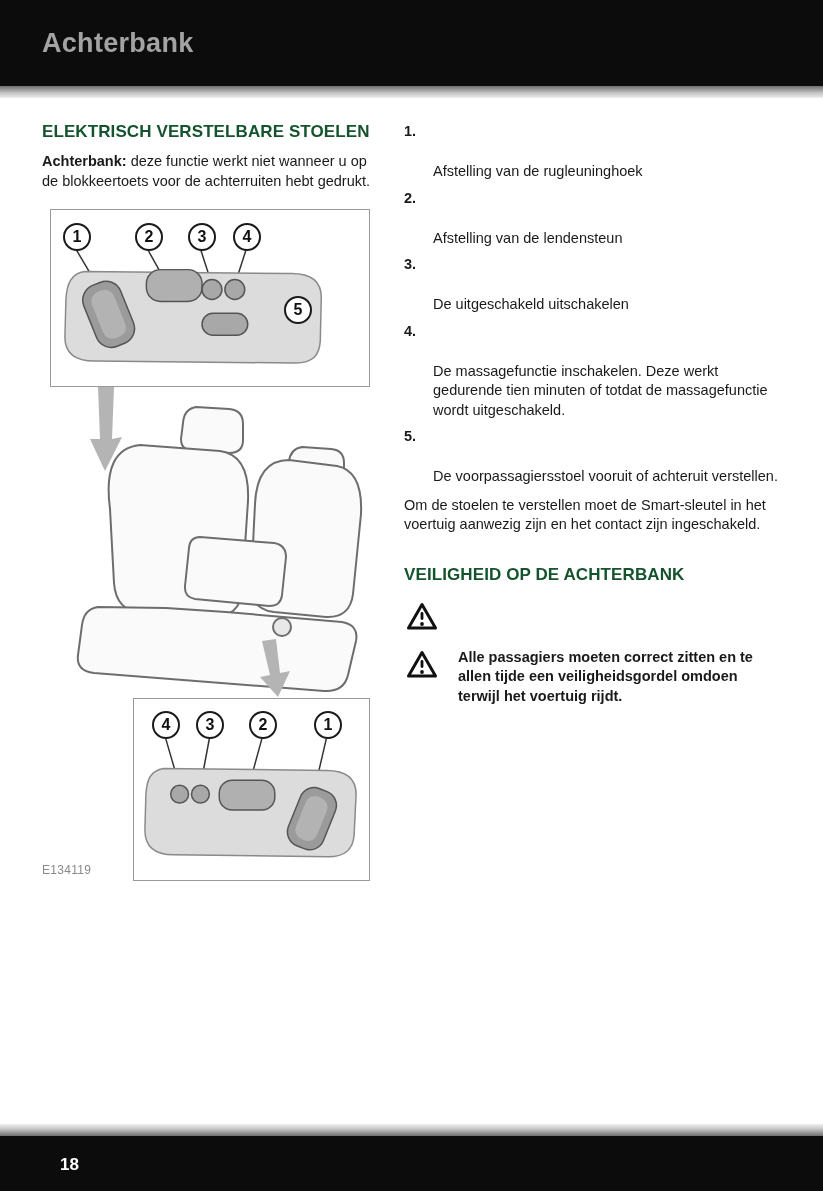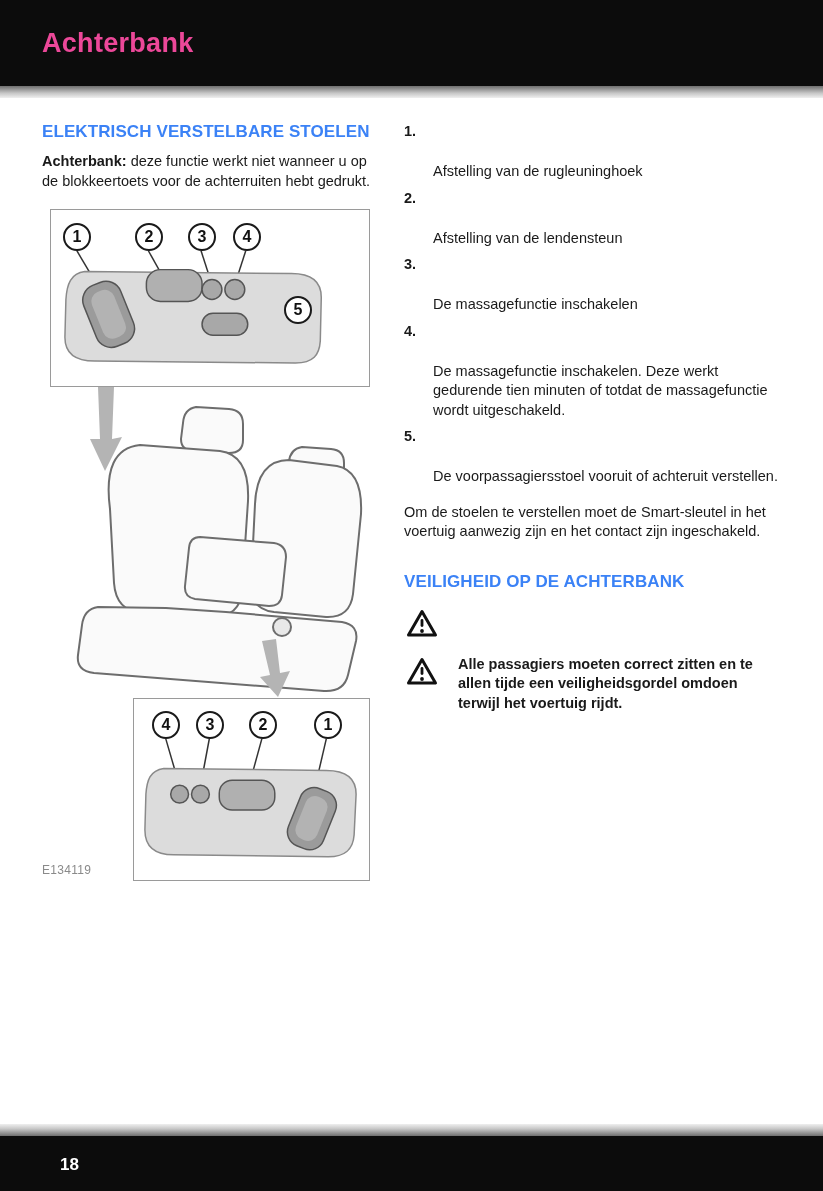--- a/index.html
+++ b/index.html
@@ -3,54 +3,54 @@
 <meta charset="utf-8">
 <style>
   * { margin:0; padding:0; box-sizing:border-box; }
   html,body { background:#ffffff; }
   body { font-family:"Liberation Sans", sans-serif; color:#1a1a1a; }
   .page { position:relative; width:823px; height:1191px; background:#fff; overflow:hidden; }
 
   
   .topbar { position:absolute; top:0; left:0; right:0; height:86px; background:#0c0c0c;
             display:flex; align-items:center; padding-left:42px; }
-  .topbar h1 { color:#ec4899; font-size:27px; font-weight:bold; letter-spacing:.3px; }
+  .topbar h1 { color:#a3a3a3; font-size:27px; font-weight:bold; letter-spacing:.3px; }
   .strip { position:absolute; left:0; right:0; height:12px; }
   .strip-top { top:86px; background:linear-gradient(180deg,#6f6f6f 0%,#c7c7c7 60%,#efefef 100%); }
   .strip-bottom { top:1124px; background:linear-gradient(180deg,#efefef 0%,#c7c7c7 40%,#6f6f6f 100%); }
   .footer { position:absolute; top:1136px; left:0; right:0; height:58px; background:#0c0c0c;
             display:flex; align-items:center; padding-left:60px; }
   .footer span { color:#fff; font-weight:bold; font-size:17px; }
 
   
   .col-left  { position:absolute; left:42px;  top:122px; width:335px; }
   .col-right { position:absolute; left:404px; top:122px; width:378px; }
 
-  .section-title { font-size:17px; font-weight:bold; letter-spacing:.1px; color:#3b82f6; }
+  .section-title { font-size:17px; font-weight:bold; letter-spacing:.1px; color:#14532d; }
   .note { margin-top:10px; font-size:14.5px; line-height:19.5px; }
   .note strong { font-weight:bold; }
 
   
   .figure { position:relative; margin-top:18px; width:335px; height:672px; }
   .fig-box { position:relative; border:1px solid #9a9a9a; background:#fff; }
   .fig-box-1 { margin-left:8px; width:320px; height:178px; }
   .seat-art { display:block; margin-left:8px; }
   .fig-box-2 { margin-left:91px; width:237px; height:183px; }
   .fig-box svg.panel { position:absolute; inset:0; }
   .callout { position:absolute; width:28px; height:28px; border:2px solid #1a1a1a; border-radius:50%;
              background:#fff; display:flex; align-items:center; justify-content:center;
              font-weight:bold; font-size:16px; color:#111; z-index:2; }
   .fig-code { position:absolute; left:0; bottom:4px; font-size:12px; color:#8a8a8a; letter-spacing:.3px; }
 
   
   .steps { list-style:none; }
   .step { display:flex; margin-bottom:7px; font-size:14.5px; line-height:19.5px; }
   .step-num { width:29px; flex:0 0 29px; font-weight:bold; }
   .step-text { flex:1;margin-top:40px; }
-  .para { margin-top:16px; font-size:14.5px; line-height:19.5px; }
+  .para { margin-top:9px; font-size:14.5px; line-height:19.5px; }
 
   .safety-title { margin-top:30px; margin-bottom:15px; }
   .warning { display:flex; margin-bottom:13px; }
   .warn-icon { flex:0 0 32px; margin-left:2px; margin-right:20px; padding-top:2px; }
   .warn-text { flex:1; font-weight:bold; font-size:14.5px; line-height:19.5px; }
 
   svg line { stroke:#333; stroke-width:1.5; }
 </style>
 </head>
 <body>
@@ -136,21 +136,21 @@
       <li class="step">
         <span class="step-num">1.</span>
         <span class="step-text">Afstelling van de rugleuninghoek</span>
       </li>
       <li class="step">
         <span class="step-num">2.</span>
         <span class="step-text">Afstelling van de lendensteun</span>
       </li>
       <li class="step">
         <span class="step-num">3.</span>
-        <span class="step-text">De massagefunctie inschakelen</span>
+        <span class="step-text">De uitgeschakeld uitschakelen</span>
       </li>
       <li class="step">
         <span class="step-num">4.</span>
         <span class="step-text">De massagefunctie inschakelen. Deze werkt gedurende tien minuten of totdat de massagefunctie wordt uitgeschakeld.</span>
       </li>
       <li class="step">
         <span class="step-num">5.</span>
         <span class="step-text">De voorpassagiersstoel vooruit of achteruit verstellen.</span>
       </li>
     </ol>

